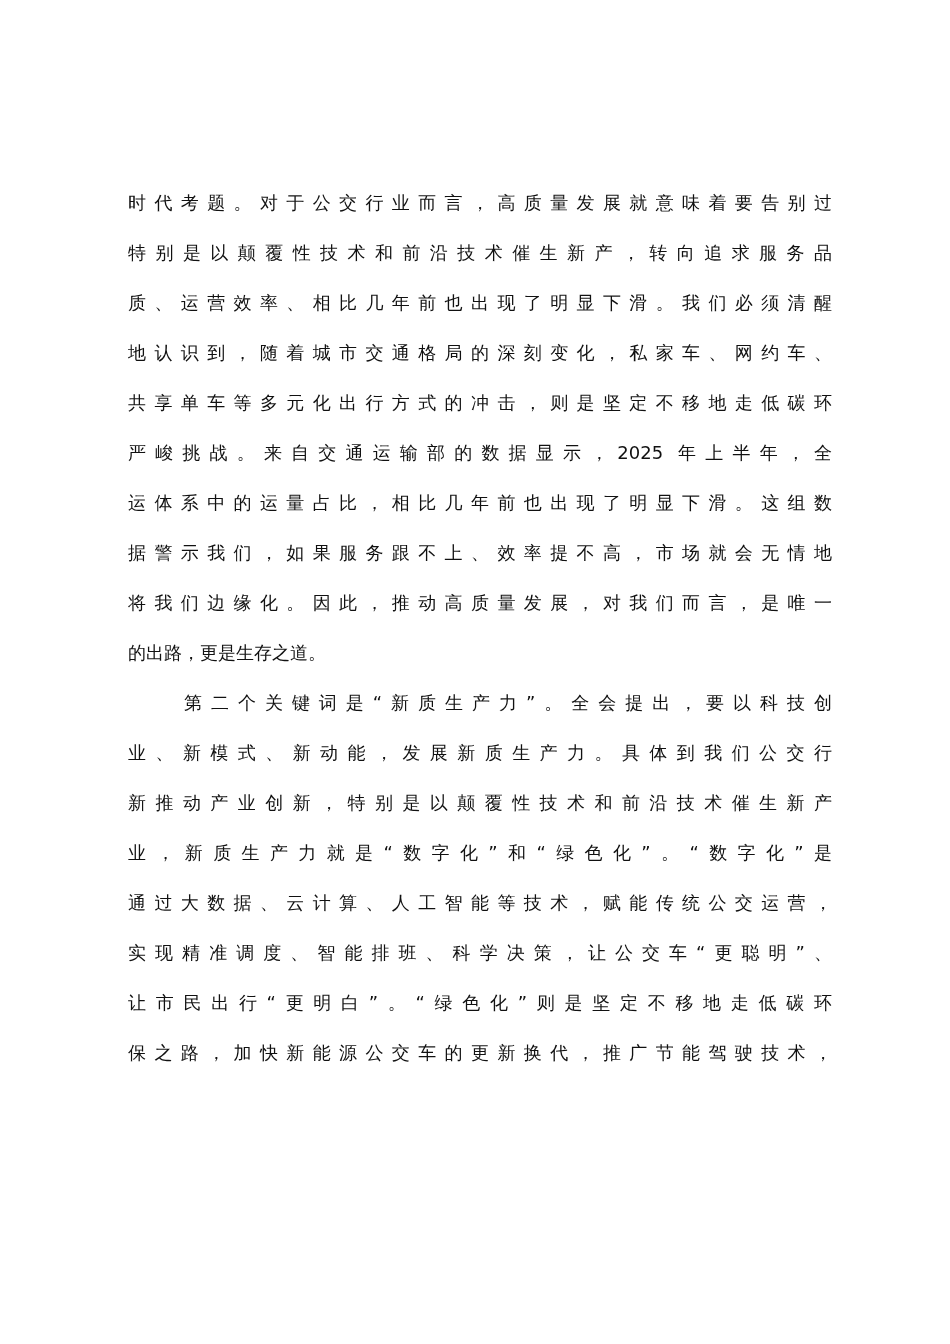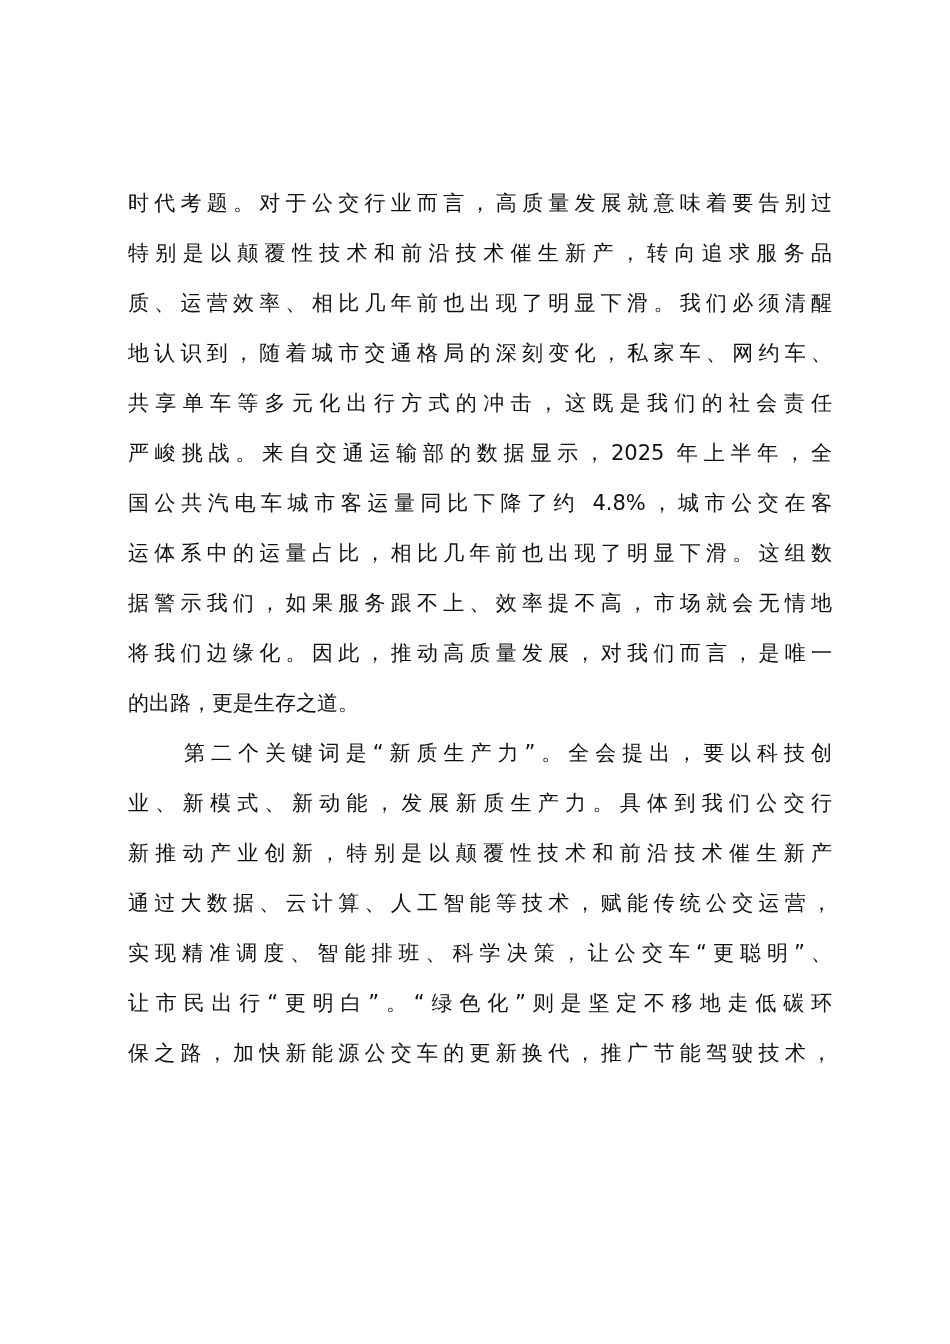--- a/index.html
+++ b/index.html
@@ -26,21 +26,21 @@
     .text-block {
       position: absolute;
       left: 128px;
       top: 178px;
       width: 704px;
     }
     .line {
       display: block;
       height: 50px;
       line-height: 50px;
-      font-size: 21px;
+      font-size: 18px;
       white-space: nowrap;
       text-align: justify;
       text-align-last: justify;
       letter-spacing: 0;
     }
     .line.last {
       text-align-last: left;
     }
     .line.indent {
       padding-left: 56px;
@@ -53,33 +53,33 @@
 <body>
 
 <div class="page">
   <div class="text-block">
 
     <div>
       <span class="line">时代考题。对于公交行业而言，高质量发展就意味着要告别过</span>
       <span class="line">特别是以颠覆性技术和前沿技术催生新产，转向追求服务品</span>
       <span class="line">质、运营效率、相比几年前也出现了明显下滑。我们必须清醒</span>
       <span class="line">地认识到，随着城市交通格局的深刻变化，私家车、网约车、</span>
-      <span class="line">共享单车等多元化出行方式的冲击，这既是我们的社会责任</span>
+      <span class="line">共享单车等多元化出行方式的冲击，则是坚定不移地走低碳环</span>
       <span class="line">严峻挑战。来自交通运输部的数据显示，2025 年上半年，全</span>
-      <span class="line">国公共汽电车城市客运量同比下降了约 4.8%，城市公交在客</span>
       <span class="line">运体系中的运量占比，相比几年前也出现了明显下滑。这组数</span>
       <span class="line">据警示我们，如果服务跟不上、效率提不高，市场就会无情地</span>
       <span class="line">将我们边缘化。因此，推动高质量发展，对我们而言，是唯一</span>
       <span class="line last">的出路，更是生存之道。</span>
     </div>
 
     <div>
       <span class="line indent"><span class="bold">第二个关键词是“新质生产力”</span><span>。全会提出，要以科技创</span></span>
       <span class="line">业、新模式、新动能，发展新质生产力。具体到我们公交行</span>
       <span class="line">新推动产业创新，特别是以颠覆性技术和前沿技术催生新产</span>
+      <span class="line">业，新质生产力就是“数字化”和“绿色化”。“数字化”是</span>
       <span class="line">通过大数据、云计算、人工智能等技术，赋能传统公交运营，</span>
       <span class="line">实现精准调度、智能排班、科学决策，让公交车“更聪明”、</span>
       <span class="line">让市民出行“更明白”。“绿色化”则是坚定不移地走低碳环</span>
       <span class="line">保之路，加快新能源公交车的更新换代，推广节能驾驶技术，</span>
     </div>
 
   </div>
 </div>
 
 </body></html>

